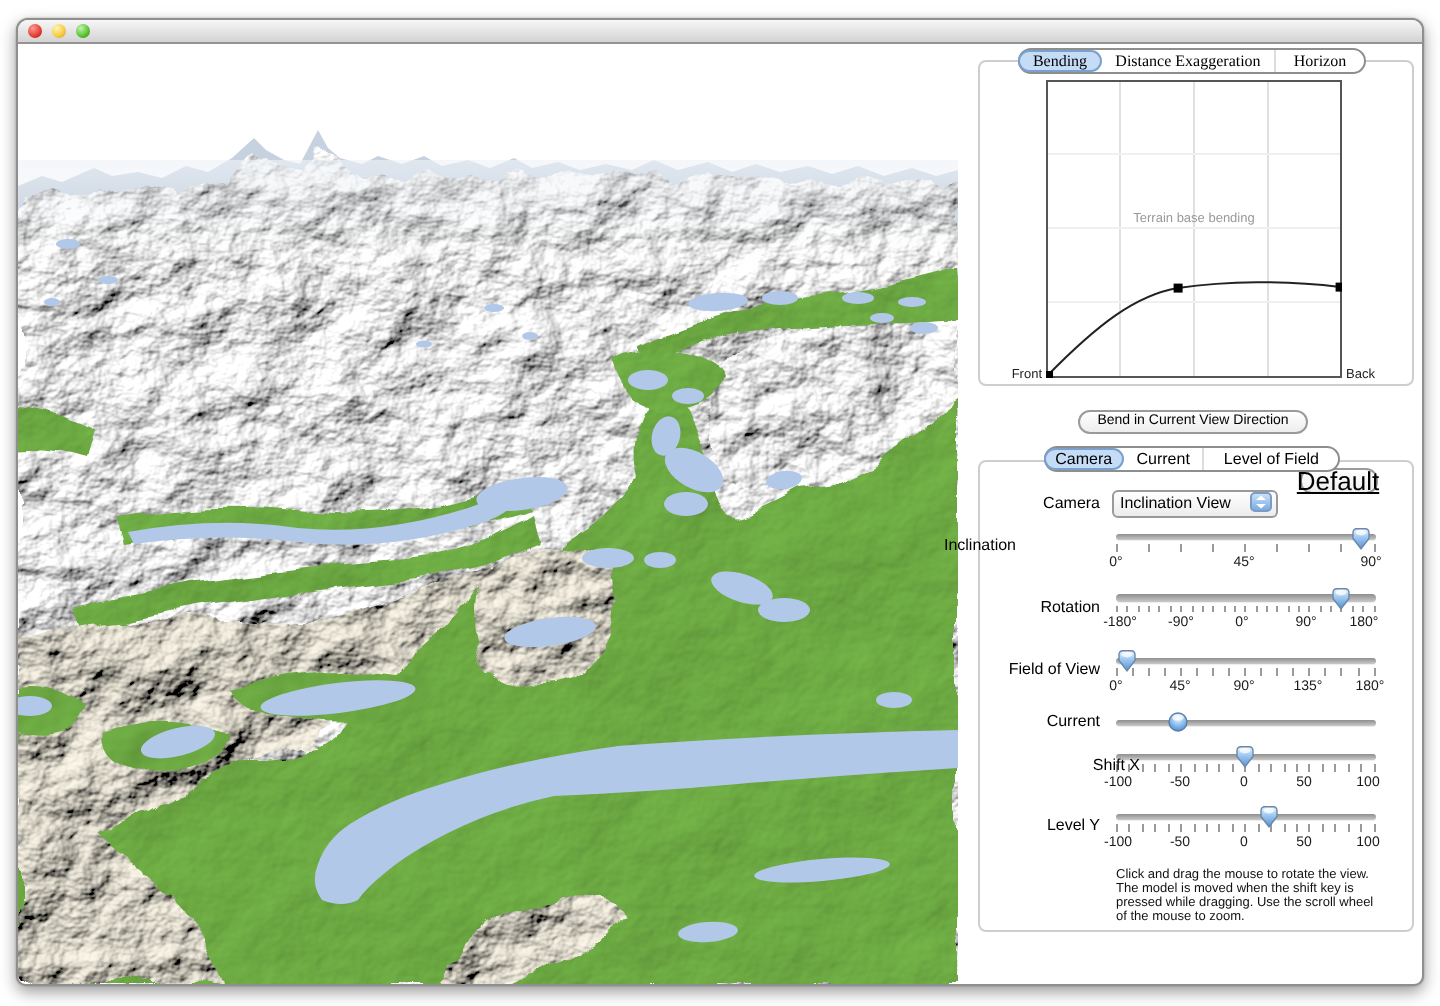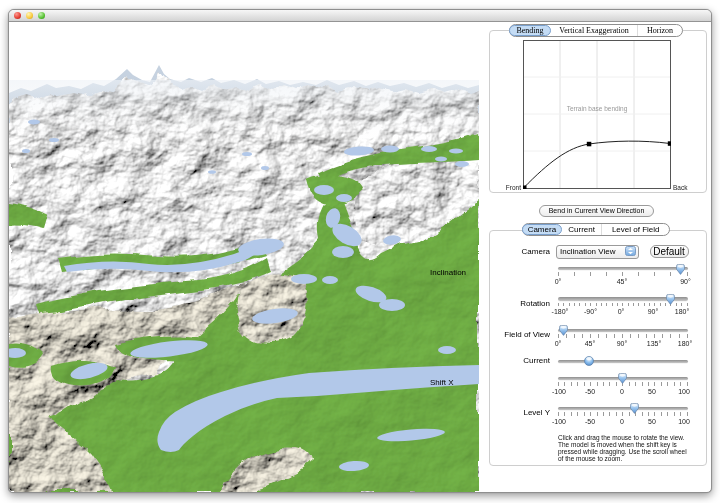--- a/index.html
+++ b/index.html
@@ -141,21 +141,21 @@
 
   <ellipse cx="402" cy="413" rx="34" ry="5.5" transform="rotate(-5 402 413)"></ellipse>
   <ellipse cx="345" cy="444" rx="15" ry="5" transform="rotate(-4 345 444)"></ellipse>
 </g>
 </svg>
 </div>
 
   <div class="gbox" style="left:479.5px;top:19.5px;width:216px;height:161px;"></div>
   <div class="tabbar" style="left:500px;top:13.5px;width:172px;font-family:Liberation Serif, serif;">
     <div class="tabseg tabsel" style="width:42px;margin-left:-1px;height:11.5px;">Bending</div>
-    <div class="tabseg" style="width:86px;">Vertical Exaggeration</div>
+    <div class="tabseg" style="width:86px;">Distance Exaggeration</div>
     <div class="tabseg" style="width:44px;border-left:1px solid #ddd;">Horizon</div>
   </div>
 
   <svg style="position:absolute;left:514px;top:30px;z-index:2" width="148" height="149" viewBox="0 0 148 149">
     <rect x="0.5" y="0.5" width="147" height="148" fill="#fff" stroke="#555" stroke-width="1"></rect>
     <line x1="37" y1="1" x2="37" y2="148" stroke="#e0e0e0"></line>
         <line x1="74" y1="1" x2="74" y2="148" stroke="#e0e0e0"></line>
         <line x1="111" y1="1" x2="111" y2="148" stroke="#e0e0e0"></line>
     <line x1="1" y1="37" x2="147" y2="37" stroke="#f0f0f0"></line>
         <line x1="1" y1="74" x2="147" y2="74" stroke="#f0f0f0"></line>
@@ -184,21 +184,21 @@
    <defs>
           <linearGradient id="pg" x1="0" y1="0" x2="0" y2="1">
             <stop offset="0" stop-color="#cfe3f8"></stop>
             <stop offset="1" stop-color="#74a9e0"></stop>
           </linearGradient>
         </defs>
    <rect x="0.5" y="0.5" width="10" height="9" rx="2" fill="url(#pg)" stroke="#7b9cc4"></rect>
    <path d="M5.5 1.8 L8 4 H3 Z" fill="#fff"></path>
         <path d="M5.5 8.2 L8 6 H3 Z" fill="#fff"></path>
   </svg>
-  <div class="pill" style="left:640.5px;top:235px;width:37px;height:11px;font-size:10px;">Default</div>
+  <div class="pill" style="left:640.5px;top:224px;width:37px;height:11px;font-size:13px;text-decoration:underline;">Default</div>
 
   <div style="position:absolute;left:548.5px;top:256.8px;width:130.0px;height:3.5px;border-radius:2px;background:linear-gradient(#8e8e8e,#c9c9c9);box-shadow:0 0.5px 0 #eee"></div>
       <div style="position:absolute;left:549.0px;top:262.40000000000003px;width:1px;height:3.5px;background:#9a9a9a"></div>
       <div style="position:absolute;left:565.1px;top:262.40000000000003px;width:1px;height:3.5px;background:#9a9a9a"></div>
       <div style="position:absolute;left:581.1px;top:262.40000000000003px;width:1px;height:3.5px;background:#9a9a9a"></div>
       <div style="position:absolute;left:597.2px;top:262.40000000000003px;width:1px;height:3.5px;background:#9a9a9a"></div>
       <div style="position:absolute;left:613.2px;top:262.40000000000003px;width:1px;height:3.5px;background:#9a9a9a"></div>
       <div style="position:absolute;left:629.3px;top:262.40000000000003px;width:1px;height:3.5px;background:#9a9a9a"></div>
       <div style="position:absolute;left:645.4px;top:262.40000000000003px;width:1px;height:3.5px;background:#9a9a9a"></div>
       <div style="position:absolute;left:661.4px;top:262.40000000000003px;width:1px;height:3.5px;background:#9a9a9a"></div>
@@ -210,21 +210,21 @@
 <defs>
           <linearGradient id="tg671253" x1="0" y1="0" x2="0" y2="1">
 <stop offset="0" stop-color="#e8f3fd"></stop>
             <stop offset="0.45" stop-color="#9cc6ef"></stop>
             <stop offset="1" stop-color="#5892d4"></stop>
           </linearGradient>
         </defs>
 <path d="M2.3 0.4 h4.4 a1.8 1.8 0 0 1 1.8 1.8 v3 L4.5 10.4 L0.5 5.2 v-3 a1.8 1.8 0 0 1 1.8-1.8 Z" fill="url(#tg671253)" stroke="#6b86a8" stroke-width="0.7"></path>
 <ellipse cx="4.5" cy="2.3" rx="2.7" ry="1.4" fill="#ffffff" opacity="0.75"></ellipse>
       </svg>
-      <span style="position:absolute;left:421px;top:258.3px;width:120px;text-align:left;font-size:8px;color:#000">Inclination</span>
+      <span style="position:absolute;left:421px;top:258.3px;width:120px;text-align:center;font-size:8px;color:#000">Inclination</span>
       <div style="position:absolute;left:548.5px;top:287.2px;width:130.0px;height:3.5px;border-radius:2px;background:linear-gradient(#8e8e8e,#c9c9c9);box-shadow:0 0.5px 0 #eee"></div>
       <div style="position:absolute;left:549.0px;top:292.8px;width:1px;height:3.5px;background:#9a9a9a"></div>
       <div style="position:absolute;left:554.4px;top:292.8px;width:1px;height:3.5px;background:#9a9a9a"></div>
       <div style="position:absolute;left:559.7px;top:292.8px;width:1px;height:3.5px;background:#9a9a9a"></div>
       <div style="position:absolute;left:565.1px;top:292.8px;width:1px;height:3.5px;background:#9a9a9a"></div>
       <div style="position:absolute;left:570.4px;top:292.8px;width:1px;height:3.5px;background:#9a9a9a"></div>
       <div style="position:absolute;left:575.8px;top:292.8px;width:1px;height:3.5px;background:#9a9a9a"></div>
       <div style="position:absolute;left:581.1px;top:292.8px;width:1px;height:3.5px;background:#9a9a9a"></div>
       <div style="position:absolute;left:586.5px;top:292.8px;width:1px;height:3.5px;background:#9a9a9a"></div>
       <div style="position:absolute;left:591.8px;top:292.8px;width:1px;height:3.5px;background:#9a9a9a"></div>
@@ -340,21 +340,21 @@
 <defs>
           <linearGradient id="tg613363" x1="0" y1="0" x2="0" y2="1">
 <stop offset="0" stop-color="#e8f3fd"></stop>
             <stop offset="0.45" stop-color="#9cc6ef"></stop>
             <stop offset="1" stop-color="#5892d4"></stop>
           </linearGradient>
         </defs>
 <path d="M2.3 0.4 h4.4 a1.8 1.8 0 0 1 1.8 1.8 v3 L4.5 10.4 L0.5 5.2 v-3 a1.8 1.8 0 0 1 1.8-1.8 Z" fill="url(#tg613363)" stroke="#6b86a8" stroke-width="0.7"></path>
 <ellipse cx="4.5" cy="2.3" rx="2.7" ry="1.4" fill="#ffffff" opacity="0.75"></ellipse>
       </svg>
-      <span style="position:absolute;left:421px;top:368.1px;width:120px;text-align:left;font-size:8px;color:#000">Shift X</span>
+      <span style="position:absolute;left:441px;top:368.1px;width:120px;text-align:right;font-size:8px;color:#000">Shift X</span>
       <div style="position:absolute;left:548.5px;top:396.6px;width:130.0px;height:3.5px;border-radius:2px;background:linear-gradient(#8e8e8e,#c9c9c9);box-shadow:0 0.5px 0 #eee"></div>
       <div style="position:absolute;left:549.0px;top:402.20000000000005px;width:1px;height:3.5px;background:#9a9a9a"></div>
       <div style="position:absolute;left:555.4px;top:402.20000000000005px;width:1px;height:3.5px;background:#9a9a9a"></div>
       <div style="position:absolute;left:561.9px;top:402.20000000000005px;width:1px;height:3.5px;background:#9a9a9a"></div>
       <div style="position:absolute;left:568.3px;top:402.20000000000005px;width:1px;height:3.5px;background:#9a9a9a"></div>
       <div style="position:absolute;left:574.7px;top:402.20000000000005px;width:1px;height:3.5px;background:#9a9a9a"></div>
       <div style="position:absolute;left:581.1px;top:402.20000000000005px;width:1px;height:3.5px;background:#9a9a9a"></div>
       <div style="position:absolute;left:587.5px;top:402.20000000000005px;width:1px;height:3.5px;background:#9a9a9a"></div>
       <div style="position:absolute;left:594.0px;top:402.20000000000005px;width:1px;height:3.5px;background:#9a9a9a"></div>
       <div style="position:absolute;left:600.4px;top:402.20000000000005px;width:1px;height:3.5px;background:#9a9a9a"></div>

